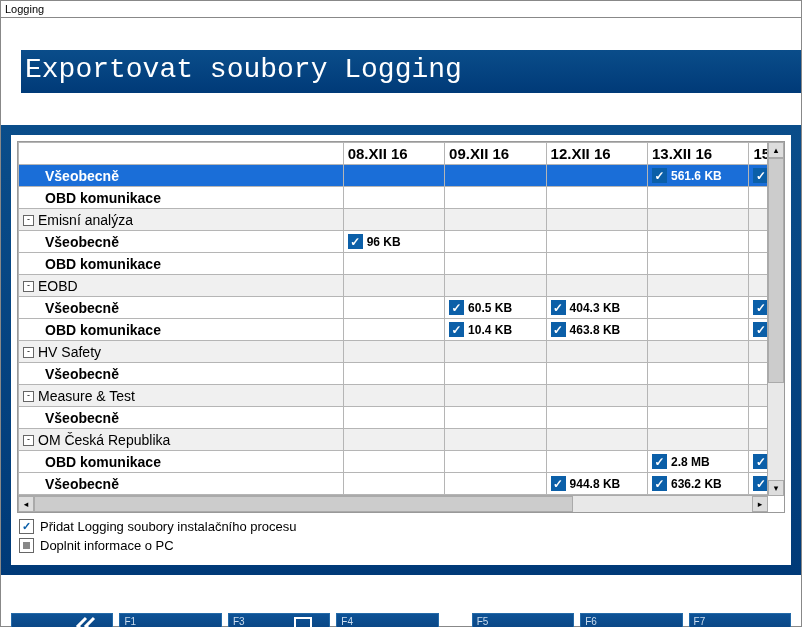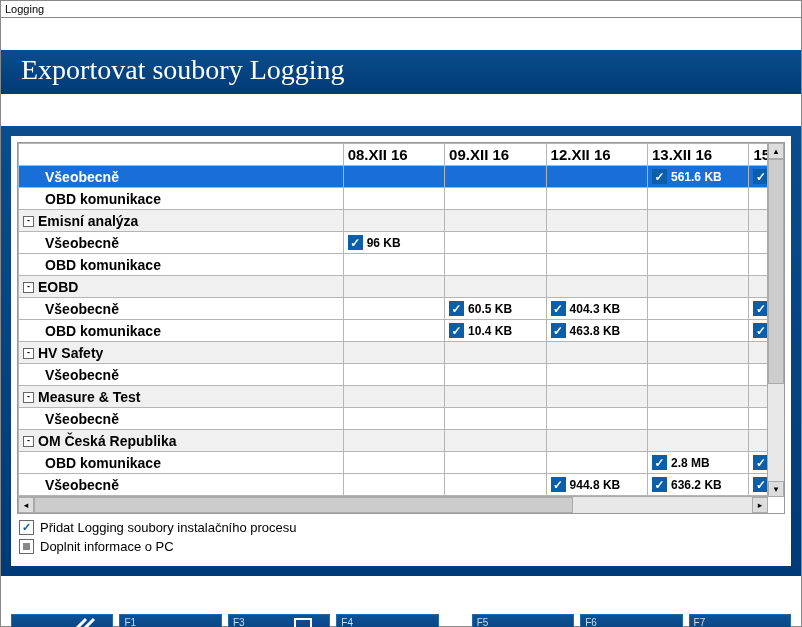--- a/index.html
+++ b/index.html
@@ -24,22 +24,23 @@
   border-bottom: 1px solid #888;
   background: #fff;
   font-size: 11px;
   padding: 0 4px;
   line-height: 16px;
 }
 .header {
   background: linear-gradient(to bottom, #0a4d8a 0%, #003a78 100%);
   color: #fff;
   font-size: 28px;
-  padding: 4px 10px 8px 20px;
-  font-family: Liberation Serif, serif;
+  padding: 4px 10px 8px 4px;
+  font-family: Liberation Mono, monospace;
+  margin-left: 20px;
 }
 .client {
   flex: 1;
   background: linear-gradient(to bottom, #0a4d8a 0%, #003a78 100%);
   padding: 10px;
   display: flex;
   flex-direction: column;
   box-sizing: border-box;
 }
 .pane {
@@ -75,21 +76,21 @@
 }
 th {
   font-weight: bold;
   font-size: 15px;
   background: #fff;
 }
 col.tree { width: 320px; }
 col.date { width: 100px; }
 col.last { width: 34px; }
 tr.group td.tree-cell {
-  font-weight: bold;
+  font-weight: normal;
   background: #f0f0f0;
   padding-left: 4px;
 }
 tr.group td { background: #f0f0f0; }
 tr.child td.tree-cell {
   padding-left: 26px;
   font-weight: bold;
 }
 tr.sel td {
   background: #1a6ed8;

